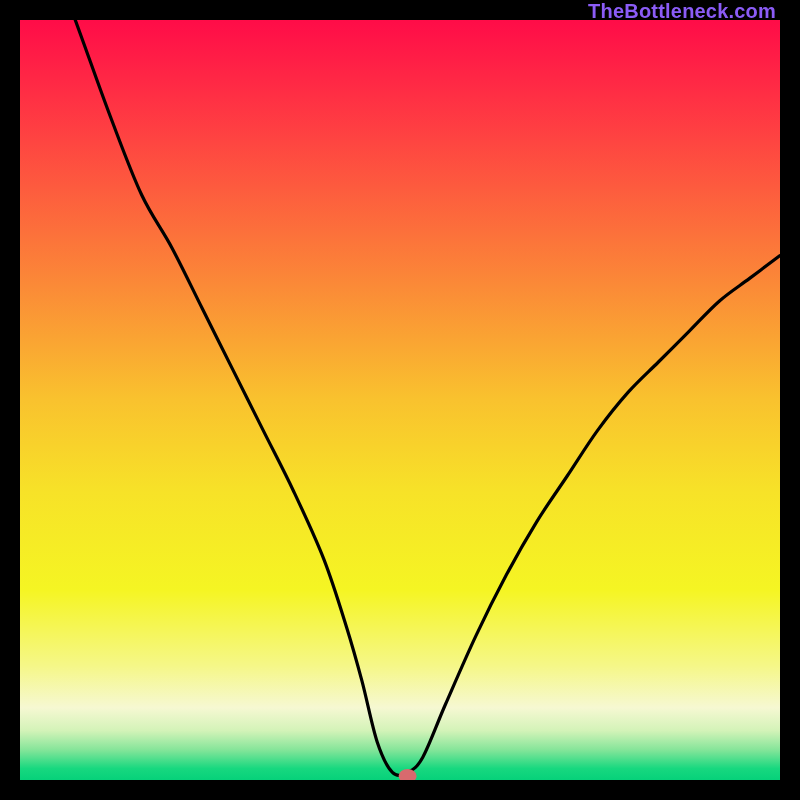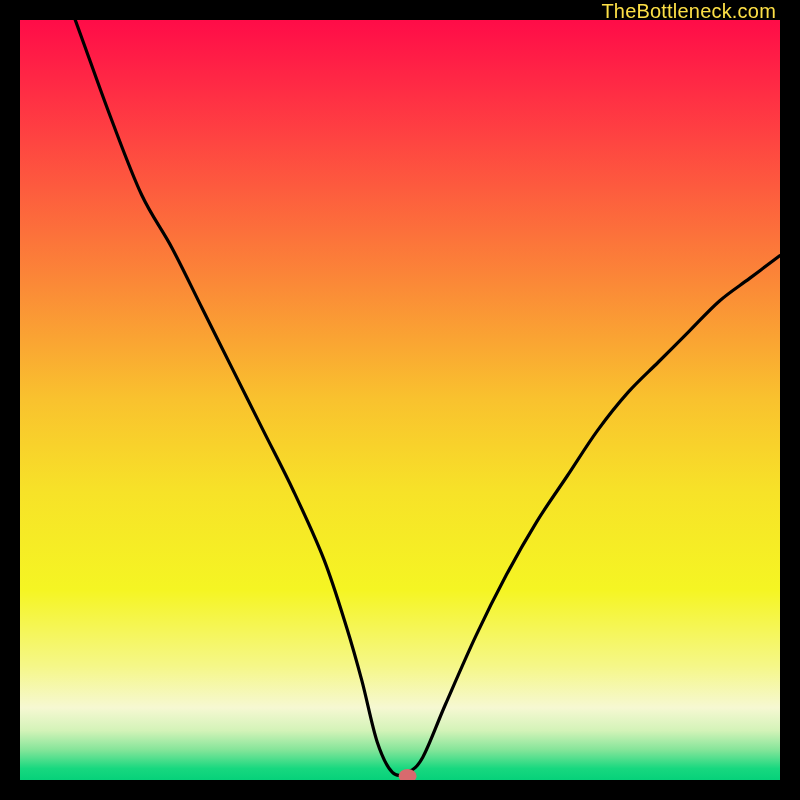--- a/index.html
+++ b/index.html
@@ -16,23 +16,23 @@
     left: 20px;
     top: 20px;
     width: 760px;
     height: 760px;
     background: #000;
   }
   .watermark {
     position: absolute;
     top: 0px;
     right: 24px;
-    color: #fde047;
+    color: #8b5cf6;
     font-size: 20px;
-    font-weight: 400;
+    font-weight: 700;
     letter-spacing: 0.2px;
     z-index: 50;
     user-select: none;
   }
   svg.plot {
     position: absolute;
     left: 20px;
     top: 20px;
     width: 760px;
     height: 760px;

